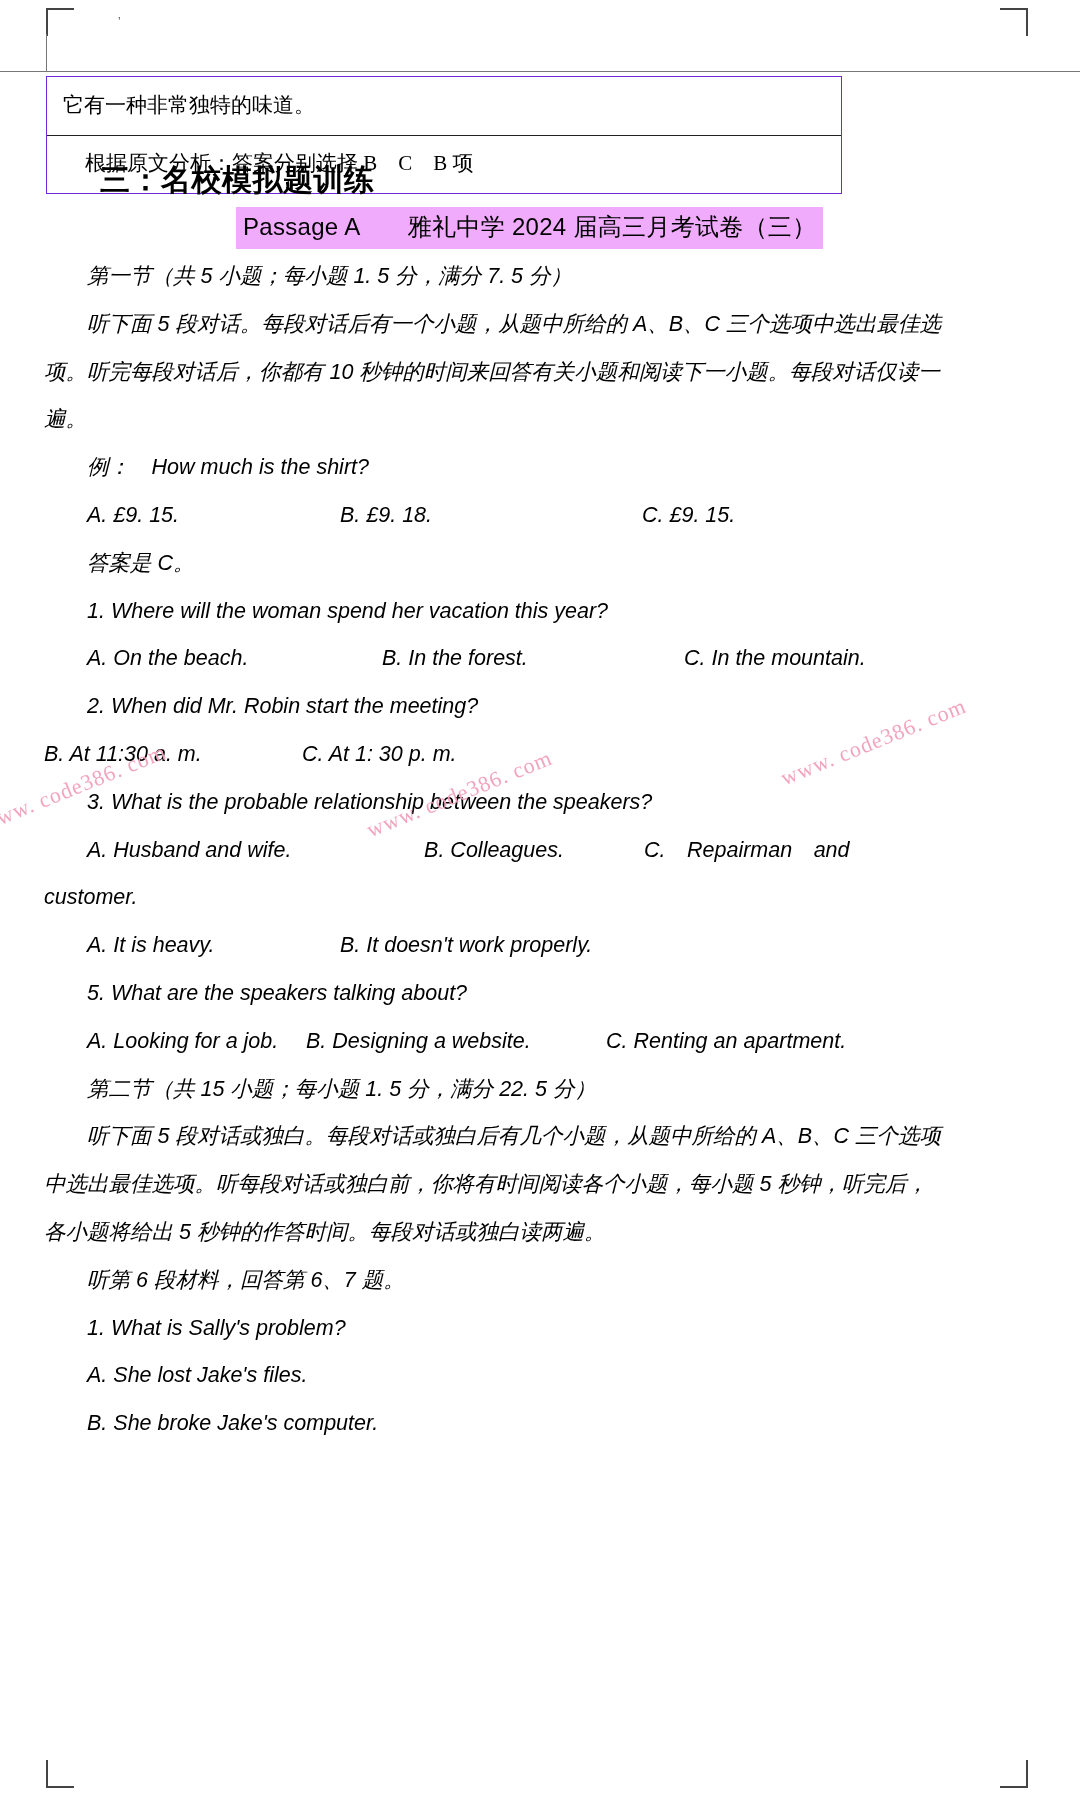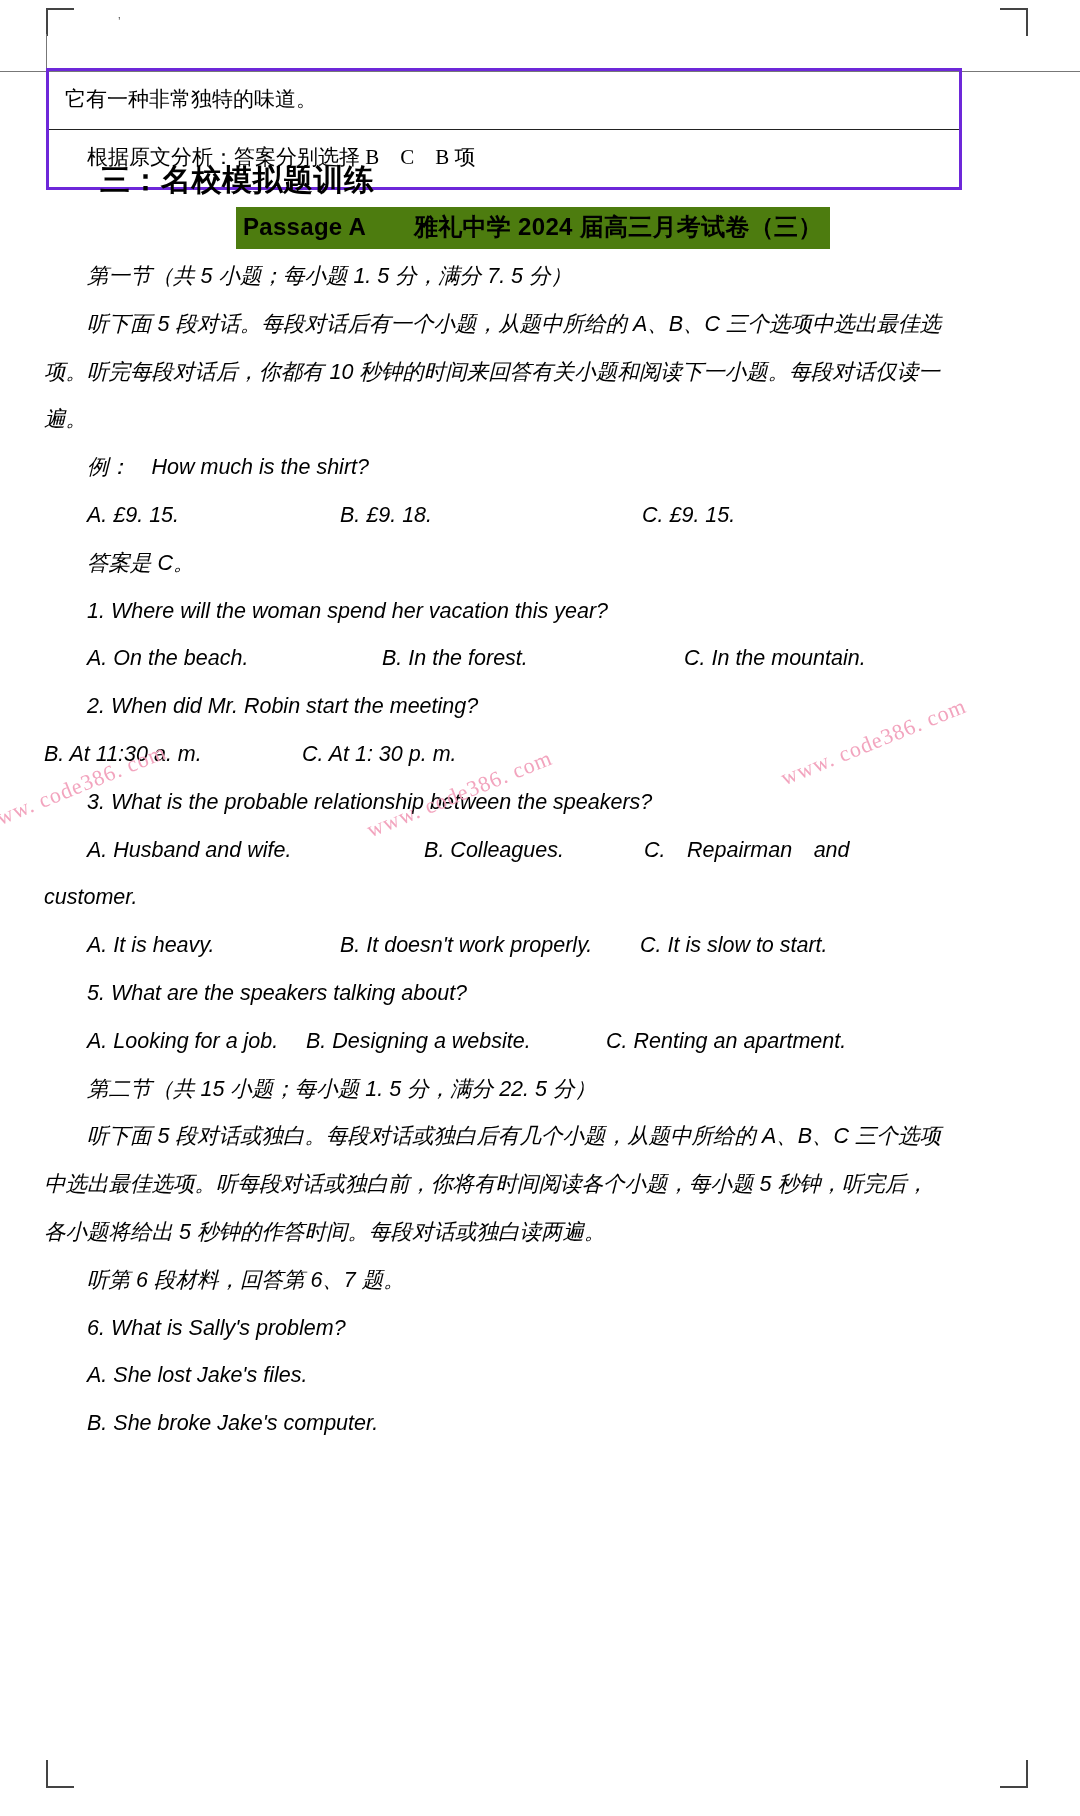--- a/index.html
+++ b/index.html
@@ -44,23 +44,23 @@
   .tick-mark {
     position: absolute;
     left: 118px; top: 16px;
     font-size: 12px; color: #555; line-height: 1;
   }
 
   
   .ans-table {
     position: absolute;
     left: 46px;
-    top: 68px;
-    width: 916px;
-    border: 3px solid #6d28d9;
+    top: 76px;
+    width: 796px;
+    border: 1px solid #6d28d9;
     border-collapse: collapse;
     box-sizing: border-box;
   }
   .ans-row {
     box-sizing: border-box;
     padding: 12px 16px 14px 16px;
     font-size: 21px;
     line-height: 1.5;
   }
   .ans-row.first { border-bottom: 1px solid #222; }
@@ -76,23 +76,23 @@
     letter-spacing: 0.5px;
   }
 
   .passage-title-wrap {
     position: absolute;
     left: 236px;
     top: 207px;
   }
   .passage-title {
     display: inline-block;
-    background: #4d7c0f;
+    background: #f0abfc;
     font-size: 24px;
-    font-weight: bold;
+    font-weight: normal;
     padding: 4px 7px 6px 7px;
     letter-spacing: 0.3px;
     white-space: pre;
   }
 
   
   .body {
     position: absolute;
     left: 44px;
     top: 253px;
@@ -210,35 +210,34 @@
     <p class="opts w3">
       <span class="o-a">A. Husband and wife.</span>
       <span class="o-b">B. Colleagues.</span>
       <span class="o-c">C.　Repairman　and</span>
     </p>
     <p class="hangline">customer.</p>
 
     <p class="opts w4">
       <span class="o-a">A. It is heavy.</span>
       <span class="o-b">B. It doesn't work properly.</span>
-      <span class="o-c">C. It is slow to start.</span>
     </p>
 
     <p class="indent">5. What are the speakers talking about?</p>
     <p class="opts w5">
       <span class="o-a">A. Looking for a job.</span>
       <span class="o-b">B. Designing a website.</span>
       <span class="o-c">C. Renting an apartment.</span>
     </p>
 
     <p class="indent">第二节（共 15 小题；每小题 1. 5 分，满分 22. 5 分）</p>
     <p class="indent">听下面 5 段对话或独白。每段对话或独白后有几个小题，从题中所给的 A、B、C 三个选项中选出最佳选项。听每段对话或独白前，你将有时间阅读各个小题，每小题 5 秒钟，听完后，各小题将给出 5 秒钟的作答时间。每段对话或独白读两遍。</p>
     <p class="indent">听第 6 段材料，回答第 6、7 题。</p>
 
-    <p class="indent">6. What is Sally's problem?</p>
+    <p class="indent">1. What is Sally's problem?</p>
     <p class="indent">A. She lost Jake's files.</p>
     <p class="indent">B. She broke Jake's computer.</p>
 
   </div>
 
   <div class="wm wm-1">www. code386. com</div>
   <div class="wm wm-2">www. code386. com</div>
   <div class="wm wm-3">www. code386. com</div>
 
 </div>

